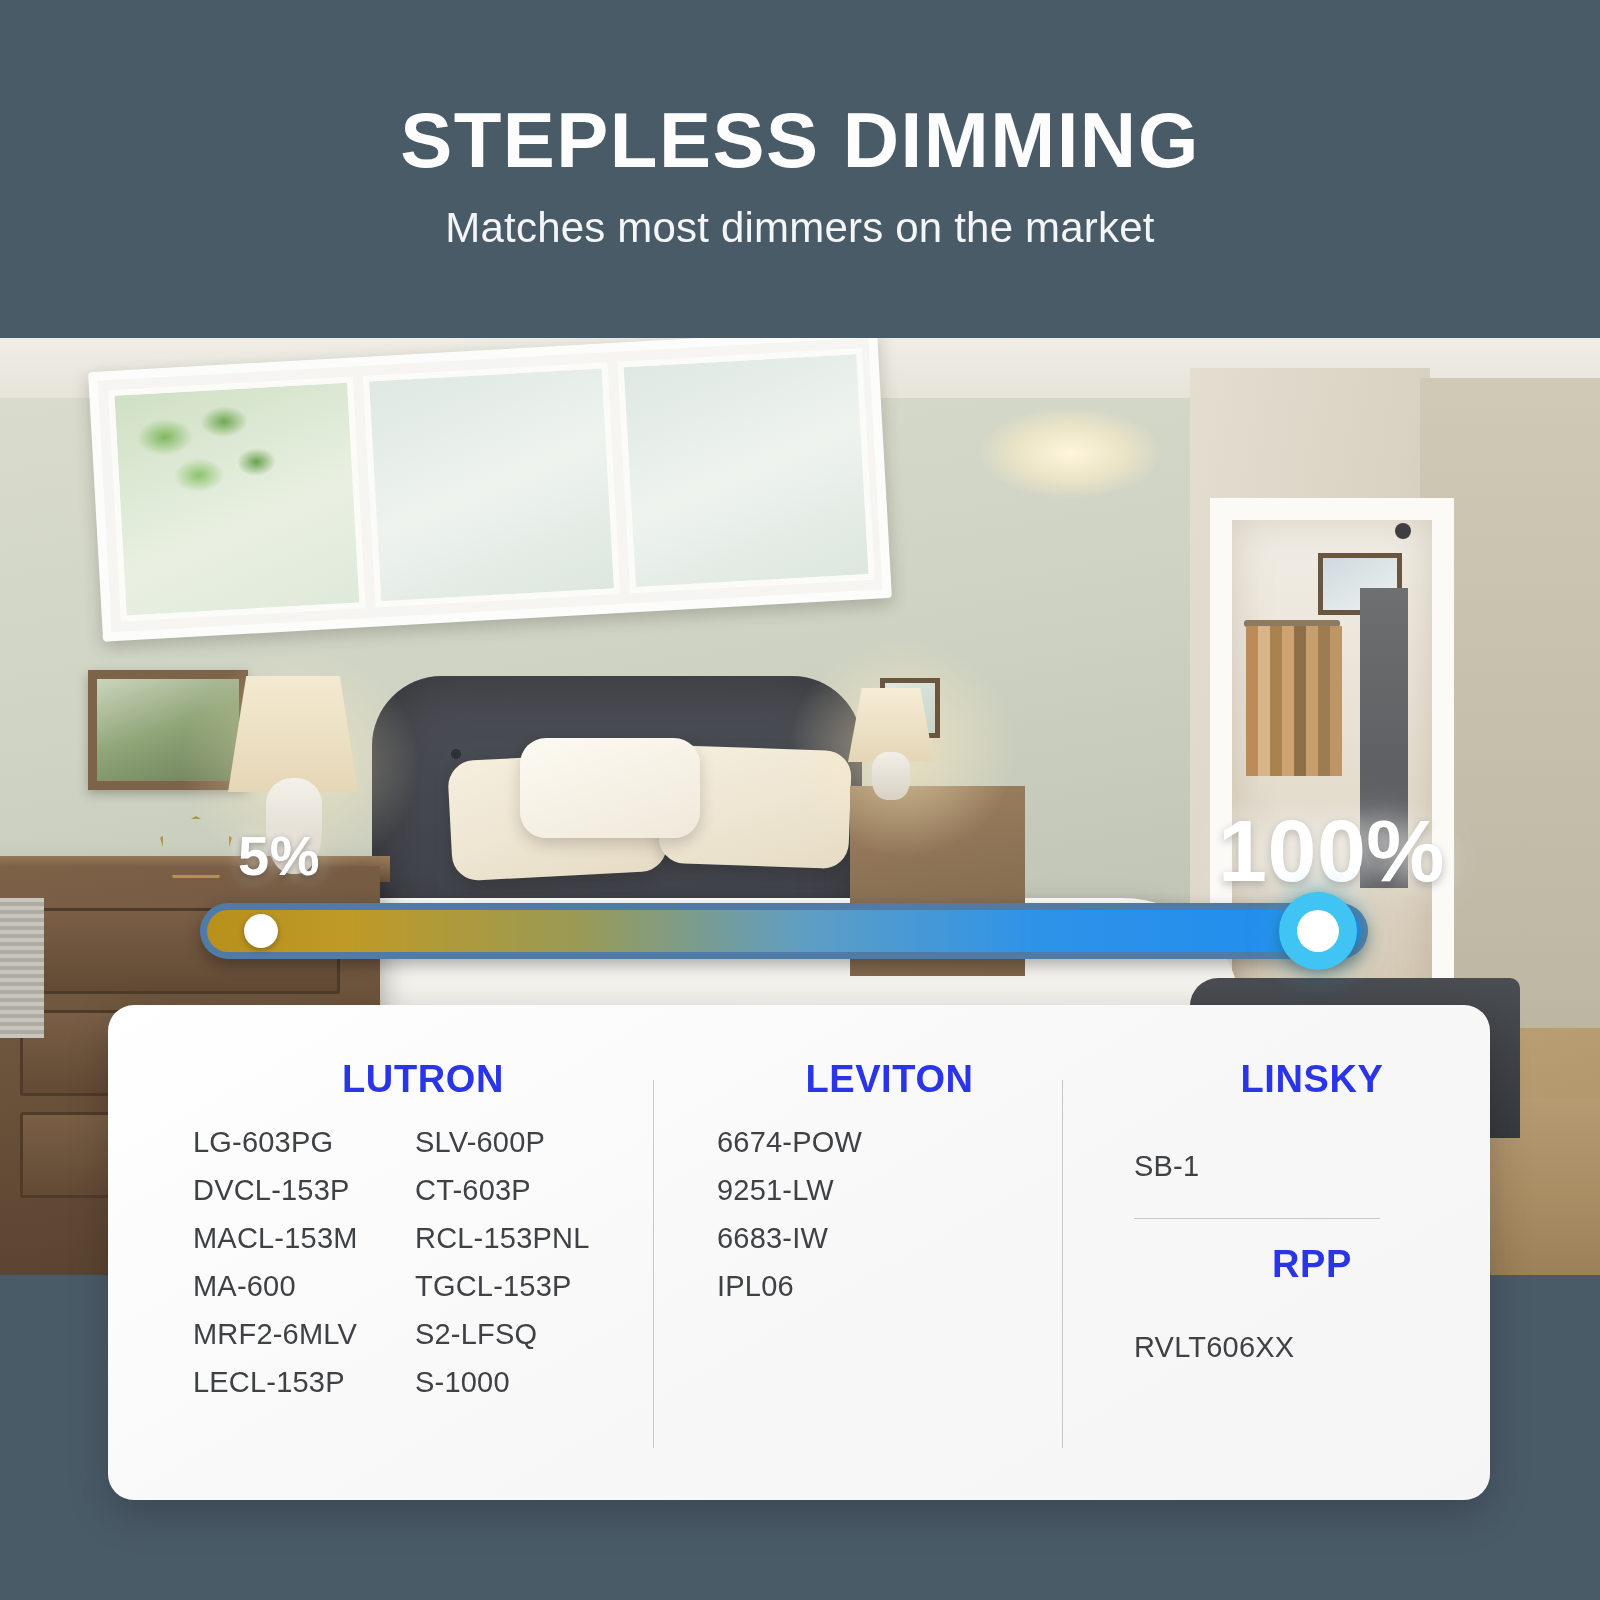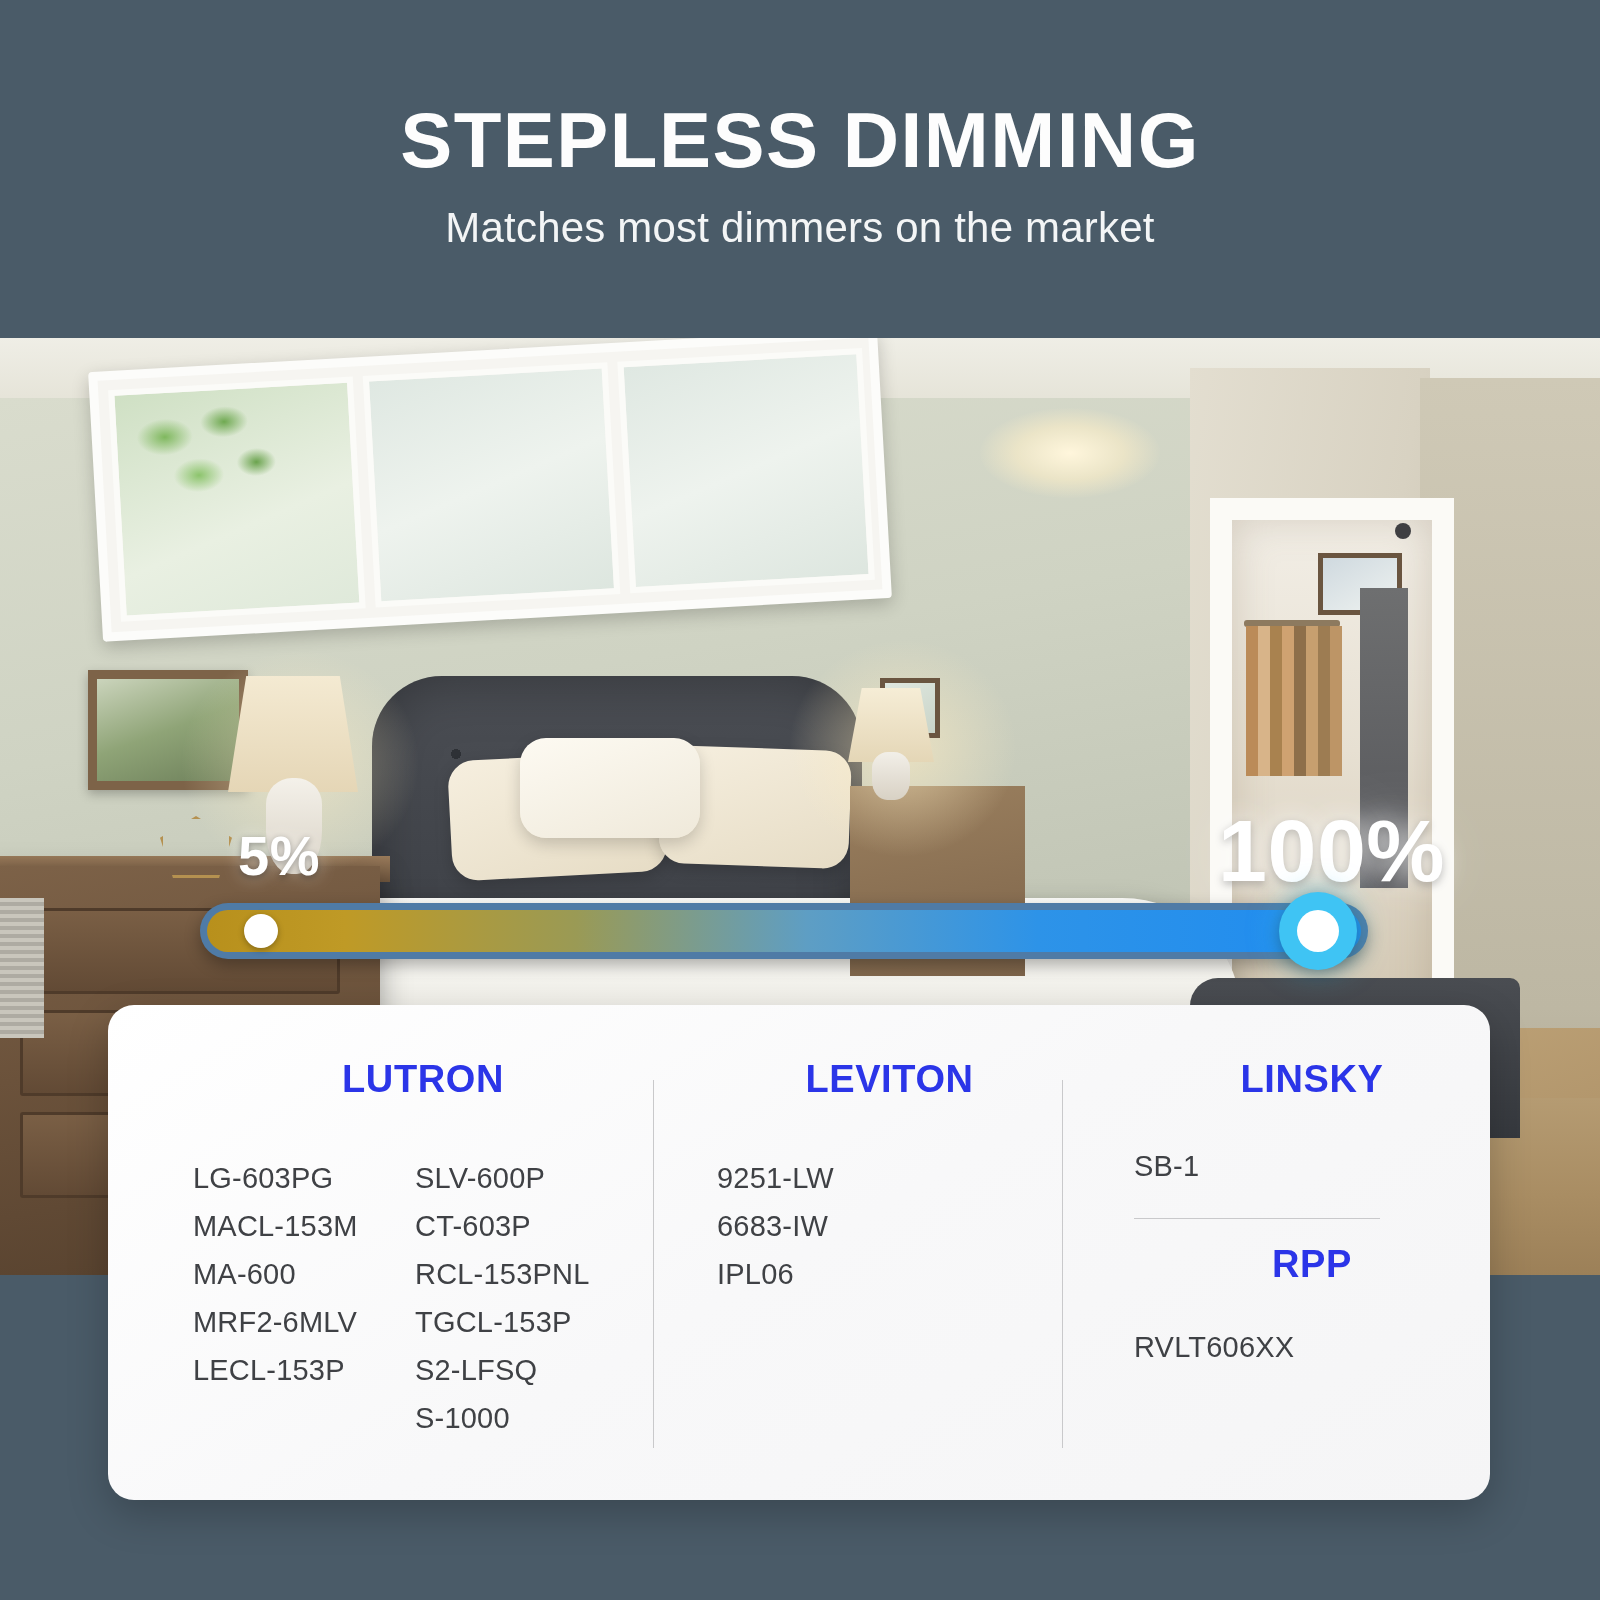--- a/index.html
+++ b/index.html
@@ -368,21 +368,21 @@
   .brand-title {
     font-size: 38px;
     font-weight: 700;
     color: #2b35e8;
     letter-spacing: 0.6px;
     line-height: 1;
     text-align: center;
   }
 
   .model-list {
-    margin-top: 56px;
+    margin-top: 20px;
     list-style: none;
   }
   .model-list li {
     font-size: 29px;
     font-weight: 400;
     color: #3f4145;
     line-height: 48px;
     letter-spacing: 0.2px;
     white-space: nowrap;
   }
@@ -476,39 +476,41 @@
   <div class="v-divider" id="divider-1"></div>
   <div class="v-divider" id="divider-2"></div>
 
   <div id="card-grid">
 
     <div class="brand-col" id="col-lutron">
       <div class="brand-title">LUTRON</div>
       <div id="lutron-cols">
         <ul class="model-list">
           <li>LG-603PG</li>
+          <li>DVCL-153P</li>
           <li>MACL-153M</li>
           <li>MA-600</li>
           <li>MRF2-6MLV</li>
           <li>LECL-153P</li>
         </ul>
         <ul class="model-list">
           <li>SLV-600P</li>
           <li>CT-603P</li>
           <li>RCL-153PNL</li>
           <li>TGCL-153P</li>
           <li>S2-LFSQ</li>
           <li>S-1000</li>
         </ul>
       </div>
     </div>
 
     <div class="brand-col" id="col-leviton">
       <div class="brand-title">LEVITON</div>
       <ul class="model-list">
+        <li>6674-POW</li>
         <li>9251-LW</li>
         <li>6683-IW</li>
         <li>IPL06</li>
       </ul>
     </div>
 
     <div class="brand-col" id="col-linsky">
       <div class="brand-title">LINSKY</div>
       <ul class="model-list" id="linsky-list">
         <li>SB-1</li>

